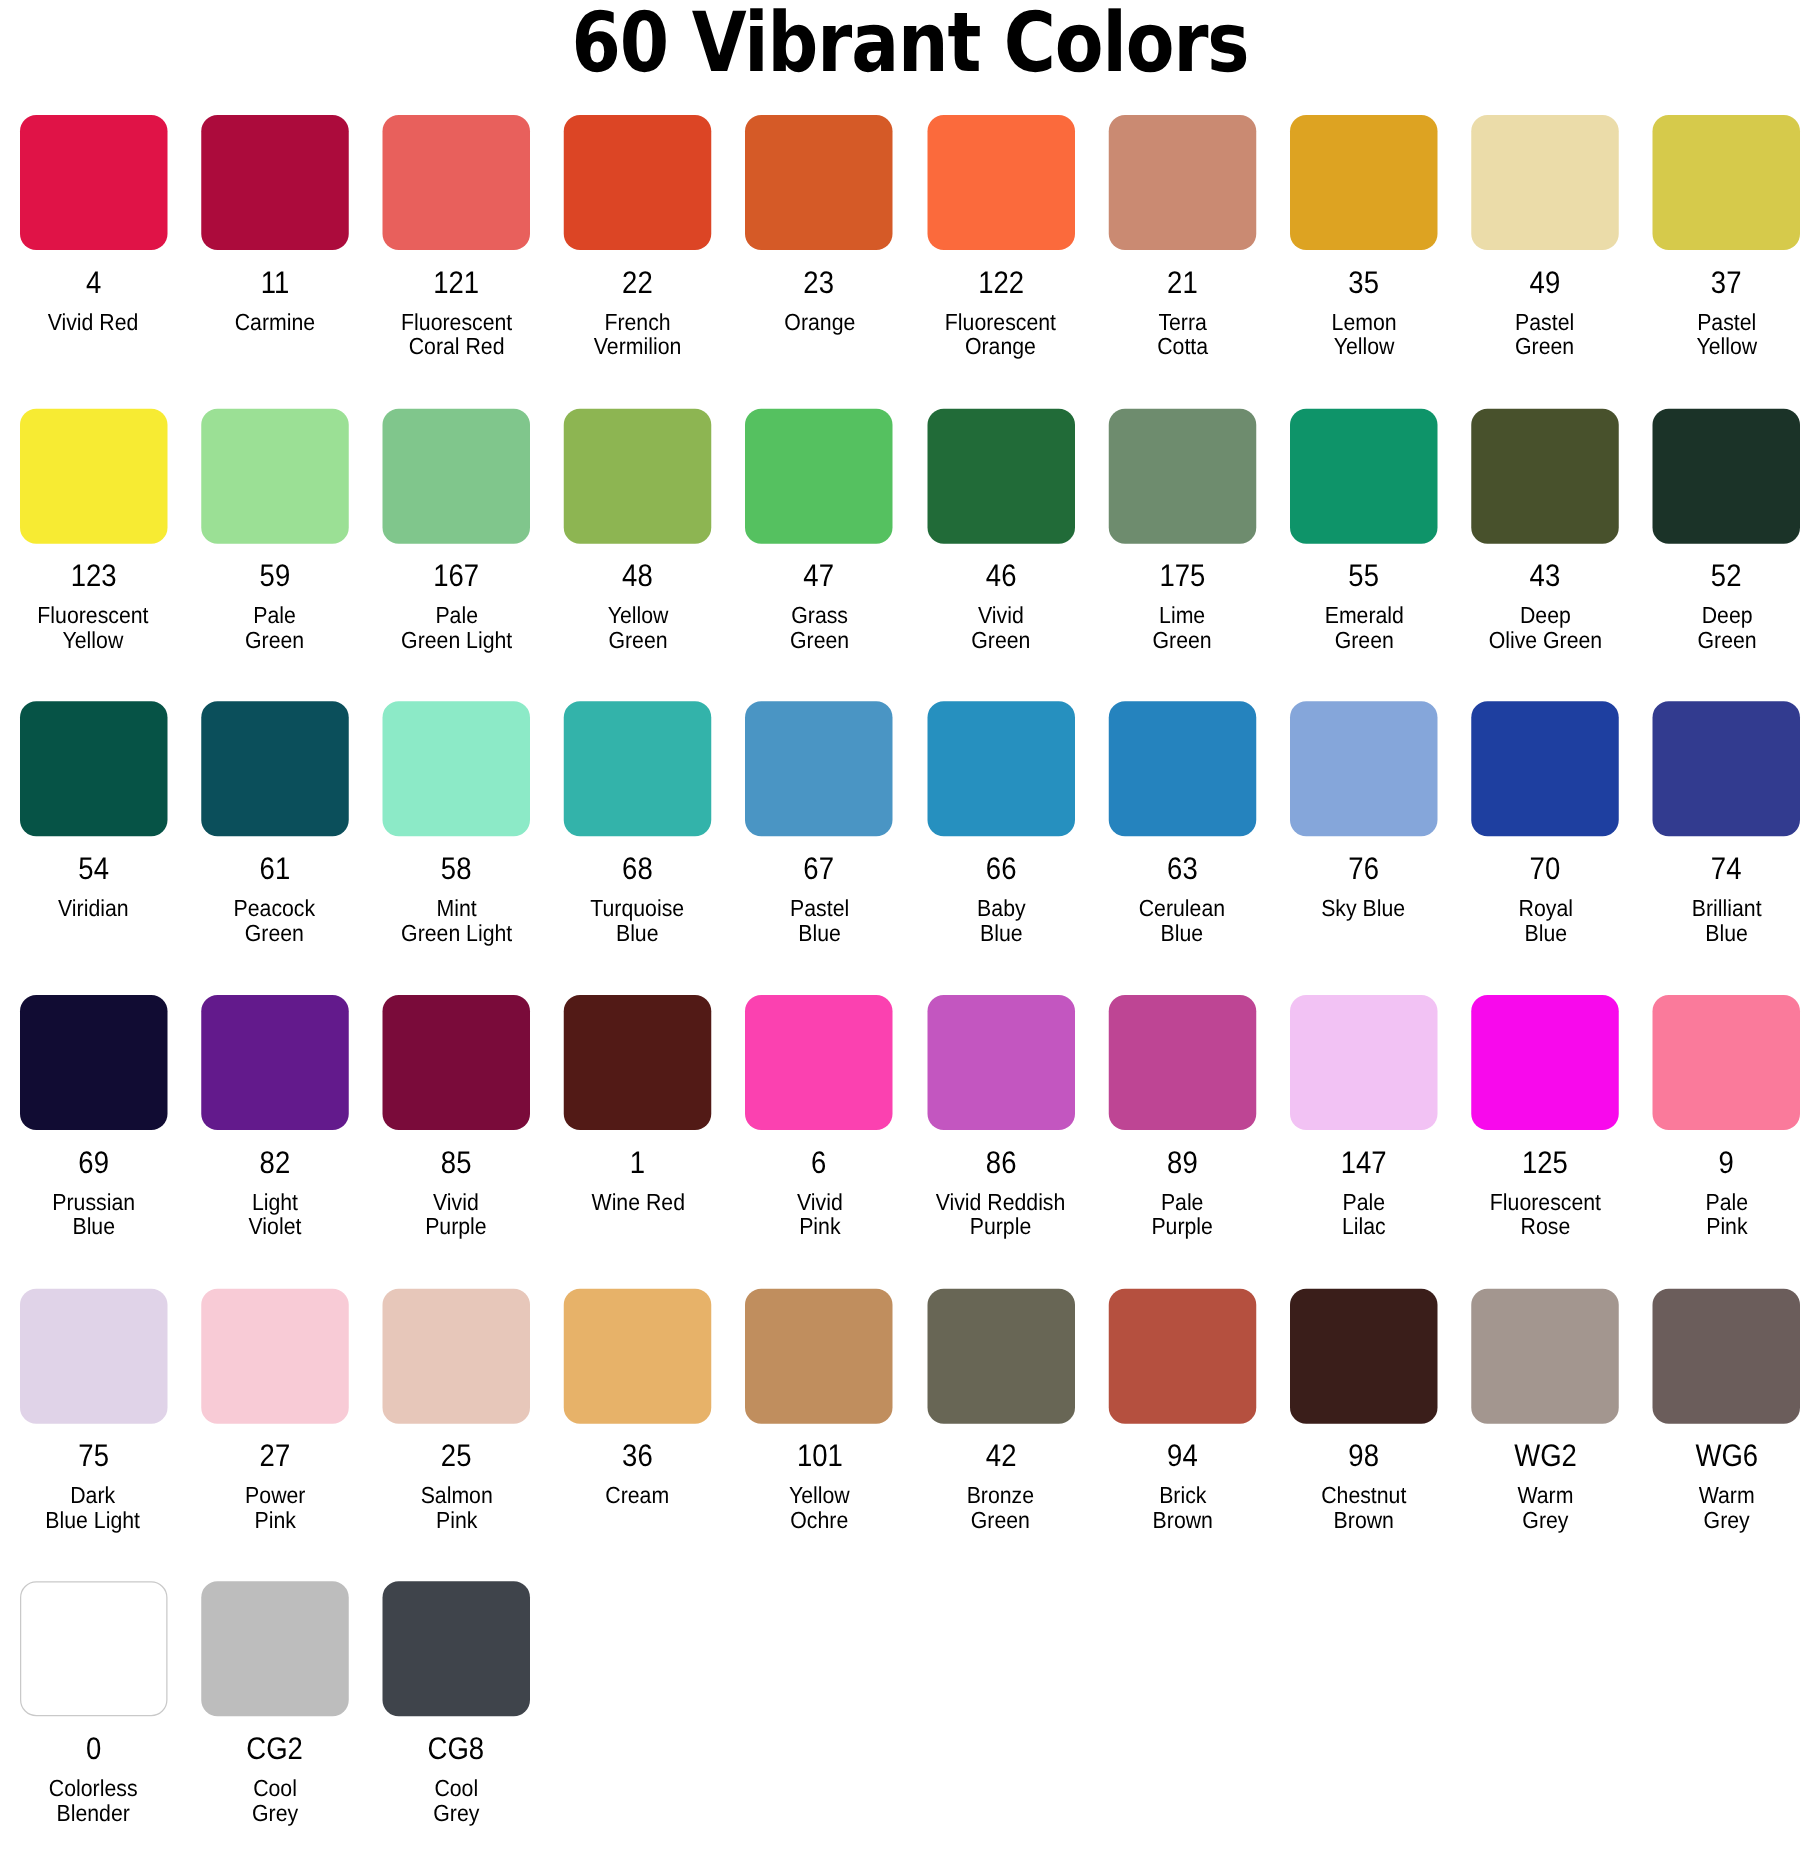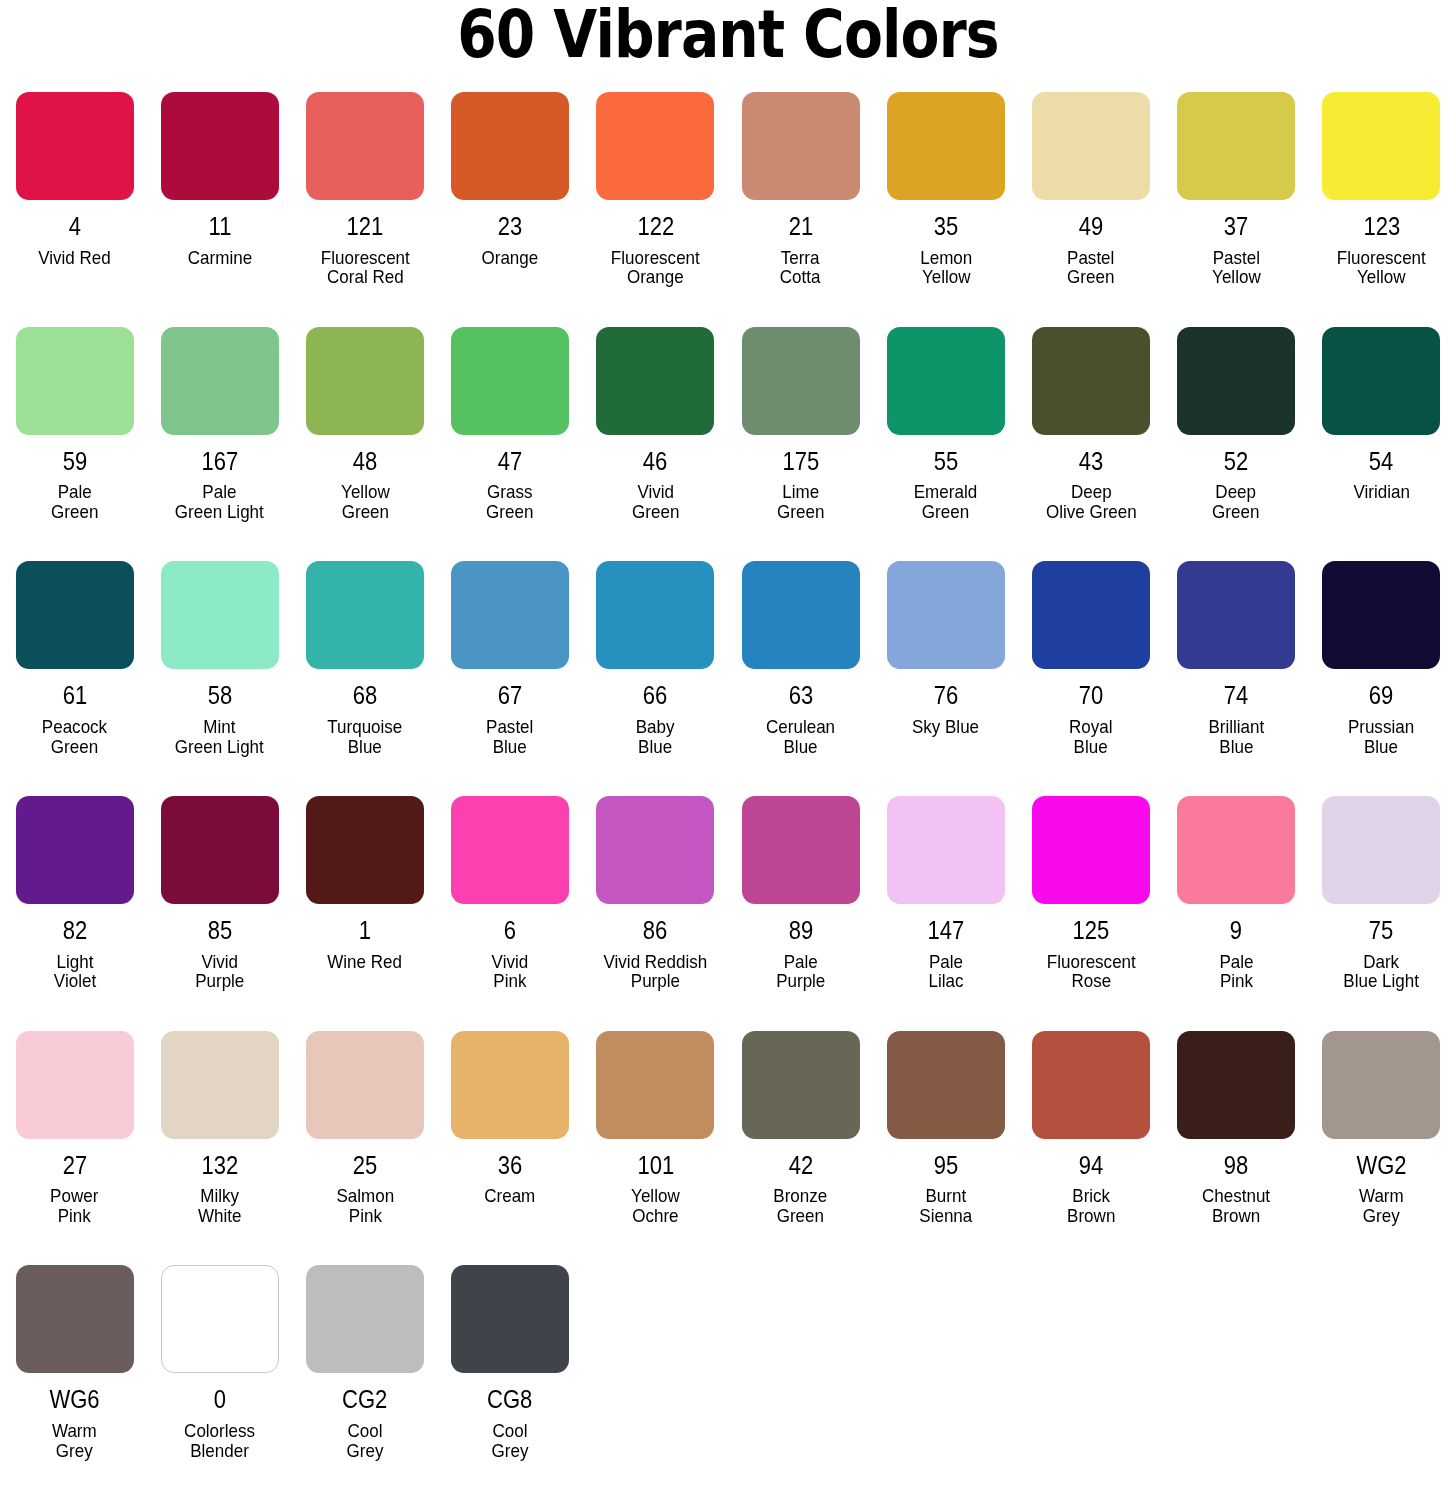--- a/index.html
+++ b/index.html
@@ -98,20 +98,26 @@
         <div class="code">11</div>
         <div class="cname">Carmine</div>
       </div>
       <div class="cell">
         <div class="swatch" style="background: rgb(232, 96, 92);"></div>
         <div class="code">121</div>
         <div class="cname">Fluorescent
 Coral Red</div>
       </div>
       <div class="cell">
+        <div class="swatch" style="background: rgb(220, 69, 37);"></div>
+        <div class="code">22</div>
+        <div class="cname">French
+Vermilion</div>
+      </div>
+      <div class="cell">
         <div class="swatch" style="background: rgb(213, 90, 39);"></div>
         <div class="code">23</div>
         <div class="cname">Orange</div>
       </div>
       <div class="cell">
         <div class="swatch" style="background: rgb(251, 106, 60);"></div>
         <div class="code">122</div>
         <div class="cname">Fluorescent
 Orange</div>
       </div>
@@ -322,26 +328,20 @@
         <div class="cname">Dark
 Blue Light</div>
       </div>
       <div class="cell">
         <div class="swatch" style="background: rgb(248, 203, 214);"></div>
         <div class="code">27</div>
         <div class="cname">Power
 Pink</div>
       </div>
       <div class="cell">
-        <div class="swatch" style="background: rgb(226, 213, 196);"></div>
-        <div class="code">132</div>
-        <div class="cname">Milky
-White</div>
-      </div>
-      <div class="cell">
         <div class="swatch" style="background: rgb(231, 199, 186);"></div>
         <div class="code">25</div>
         <div class="cname">Salmon
 Pink</div>
       </div>
       <div class="cell">
         <div class="swatch" style="background: rgb(231, 178, 105);"></div>
         <div class="code">36</div>
         <div class="cname">Cream</div>
       </div>
@@ -349,26 +349,20 @@
         <div class="swatch" style="background: rgb(192, 142, 94);"></div>
         <div class="code">101</div>
         <div class="cname">Yellow
 Ochre</div>
       </div>
       <div class="cell">
         <div class="swatch" style="background: rgb(104, 102, 85);"></div>
         <div class="code">42</div>
         <div class="cname">Bronze
 Green</div>
-      </div>
-      <div class="cell">
-        <div class="swatch" style="background: rgb(133, 90, 69);"></div>
-        <div class="code">95</div>
-        <div class="cname">Burnt
-Sienna</div>
       </div>
       <div class="cell">
         <div class="swatch" style="background: rgb(181, 80, 63);"></div>
         <div class="code">94</div>
         <div class="cname">Brick
 Brown</div>
       </div>
       <div class="cell">
         <div class="swatch" style="background: rgb(58, 30, 26);"></div>
         <div class="code">98</div>

